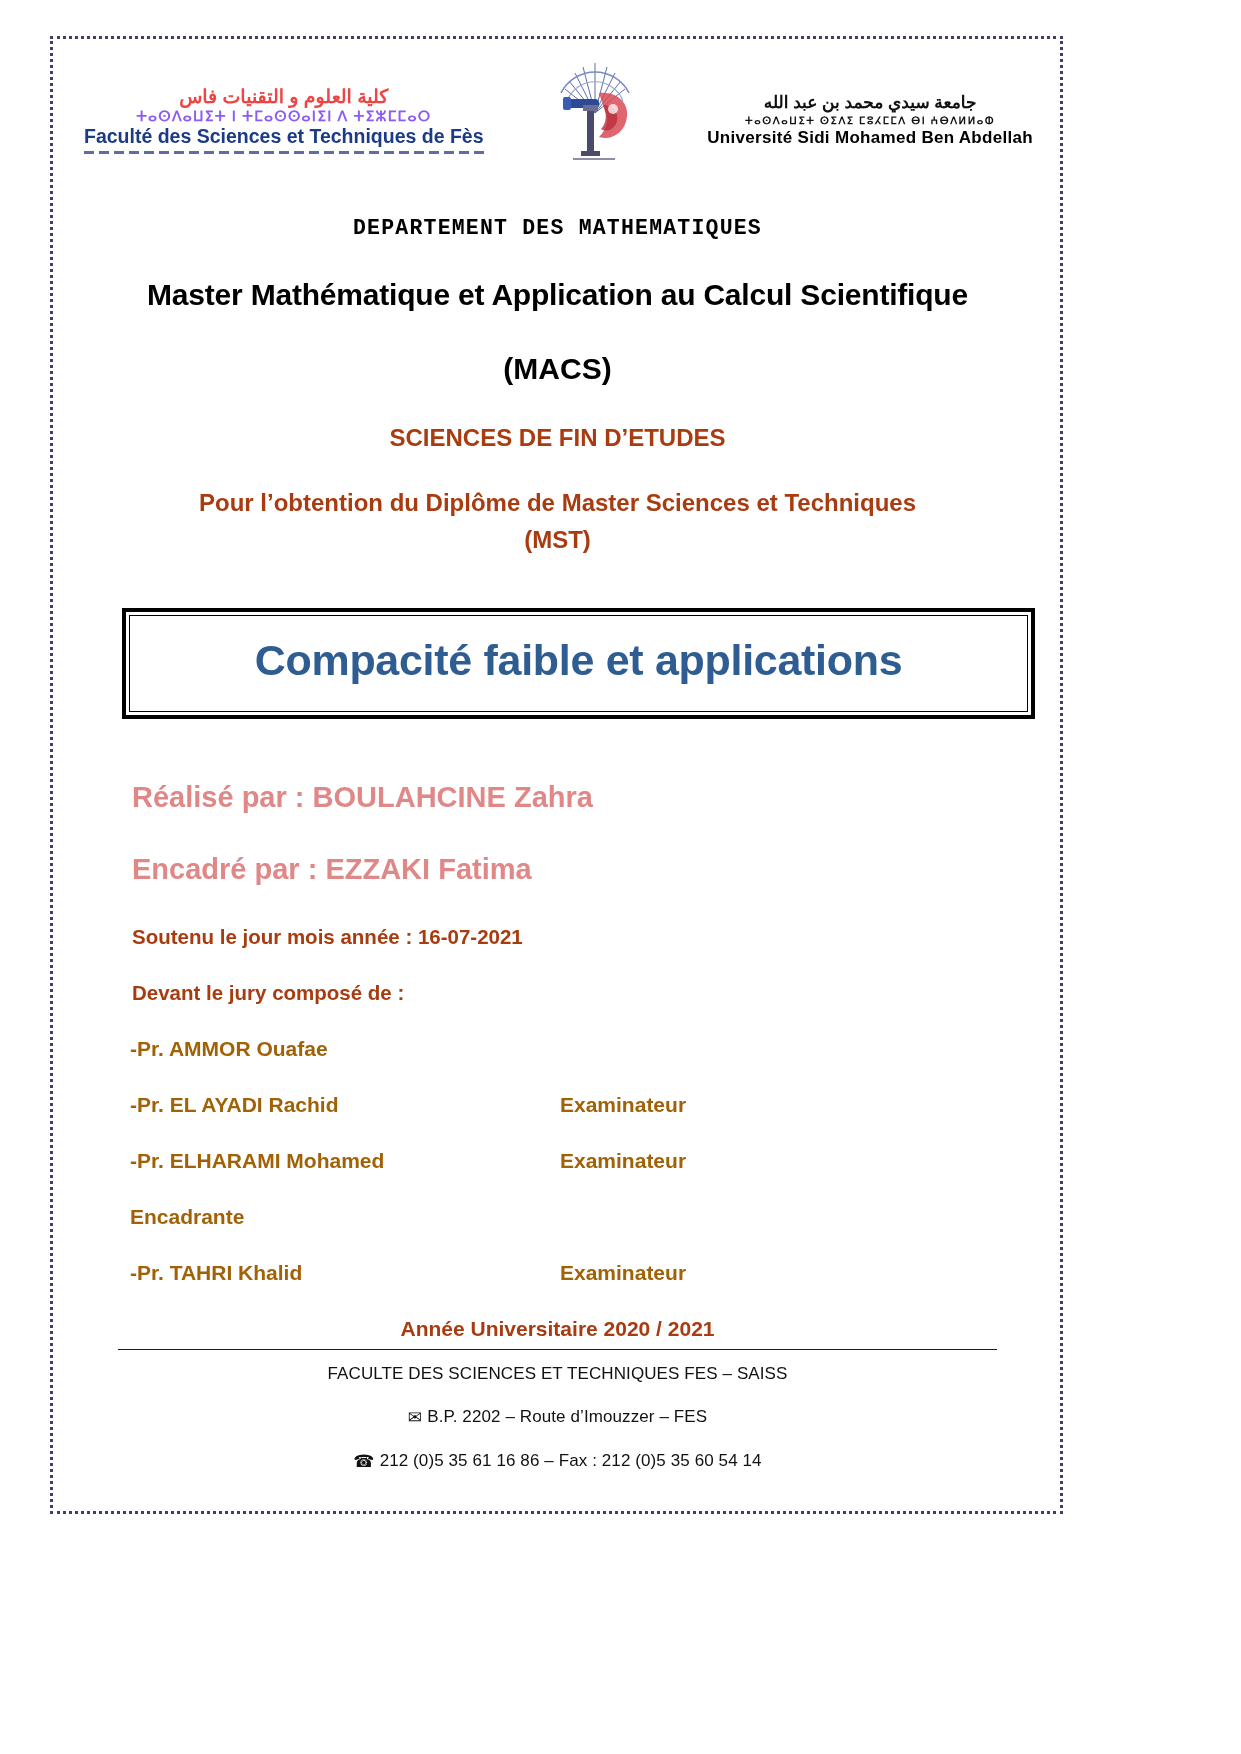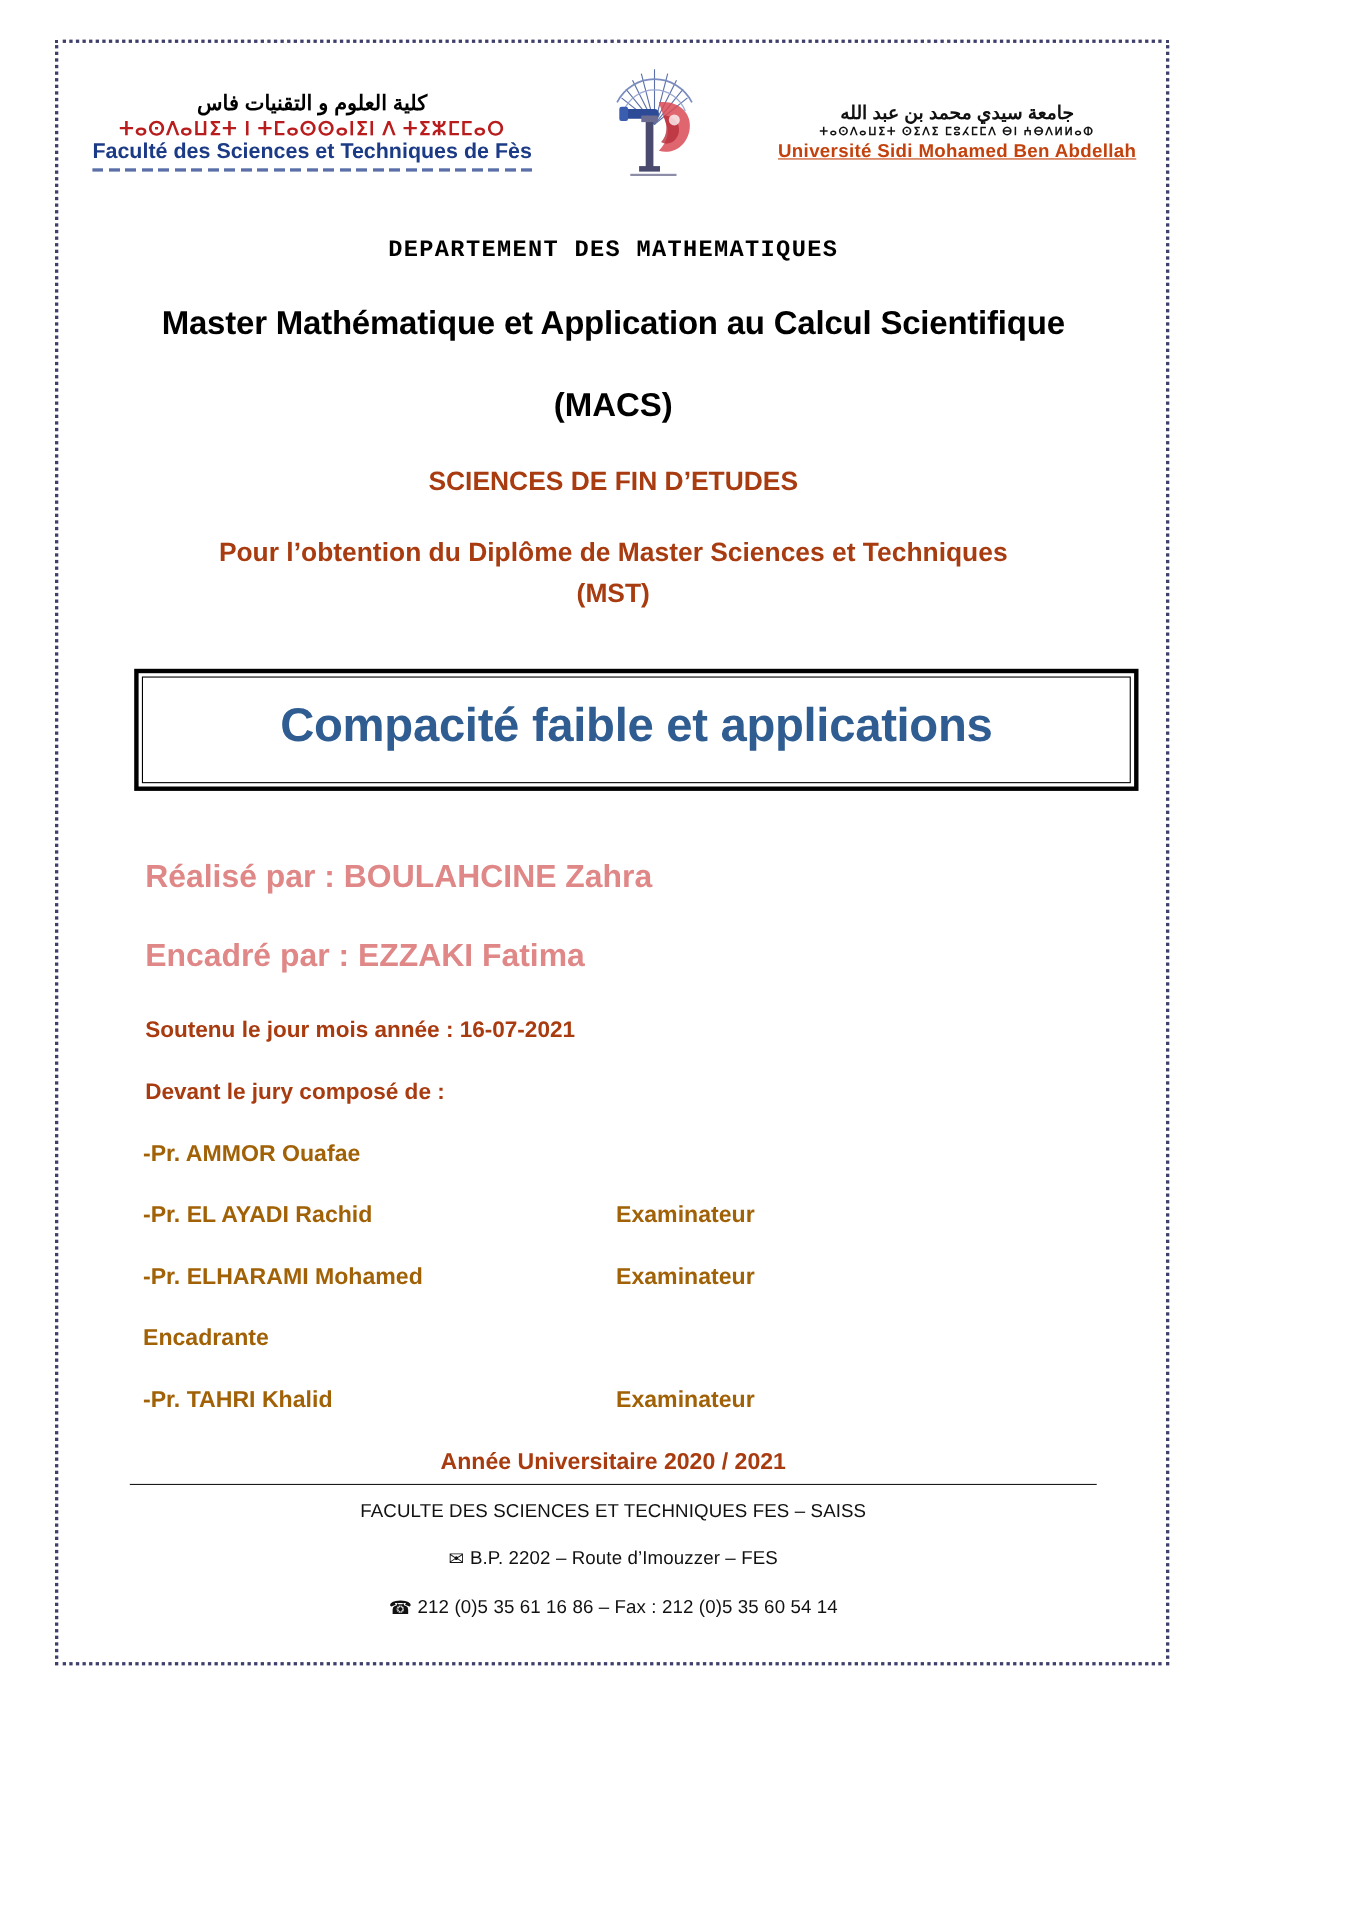--- a/index.html
+++ b/index.html
@@ -50,28 +50,28 @@
     box-sizing: border-box;
   }
   .fac-block {
     text-align: center;
     line-height: 1.12;
     padding-top: 22px;
   }
   .fac-ar {
     font-size: 19px;
     font-weight: bold;
-    color: #000000;
+    color: #ef4444;
     direction: rtl;
     letter-spacing: 0px;
   }
   .fac-tif {
-    font-size: 17px;
-    font-weight: bold;
-    color: #b91c1c;
+    font-size: 14px;
+    font-weight: bold;
+    color: #8b5cf6;
     letter-spacing: 1.2px;
     margin-top: 2px;
   }
   .fac-fr {
     font-size: 19.5px;
     font-weight: bold;
     color: #1c3b86;
     margin-top: 1px;
   }
   .fac-rule {
@@ -95,24 +95,23 @@
   .uni-tif {
     font-size: 10px;
     font-weight: bold;
     color: #111111;
     letter-spacing: 1.6px;
     margin-top: 3px;
   }
   .uni-fr {
     font-size: 17px;
     font-weight: bold;
-    color: #c2410c;
+    color: #000000;
     letter-spacing: .3px;
     margin-top: 2px;
-    text-decoration: underline;
   }
 
   
   .crest {
     width: 96px;
     height: 112px;
     flex: 0 0 auto;
     margin: 0 6px;
   }
 

